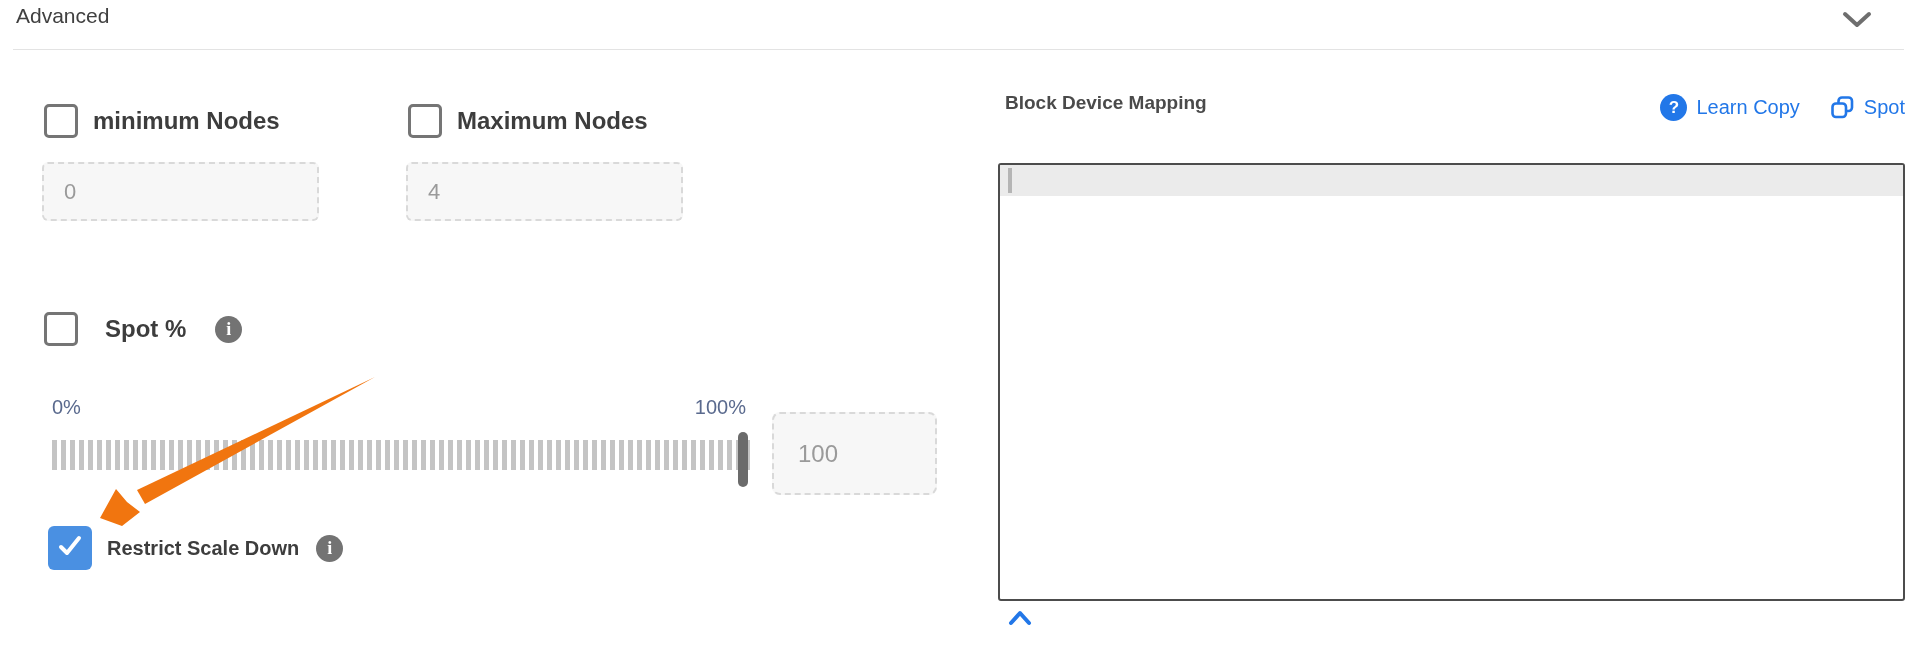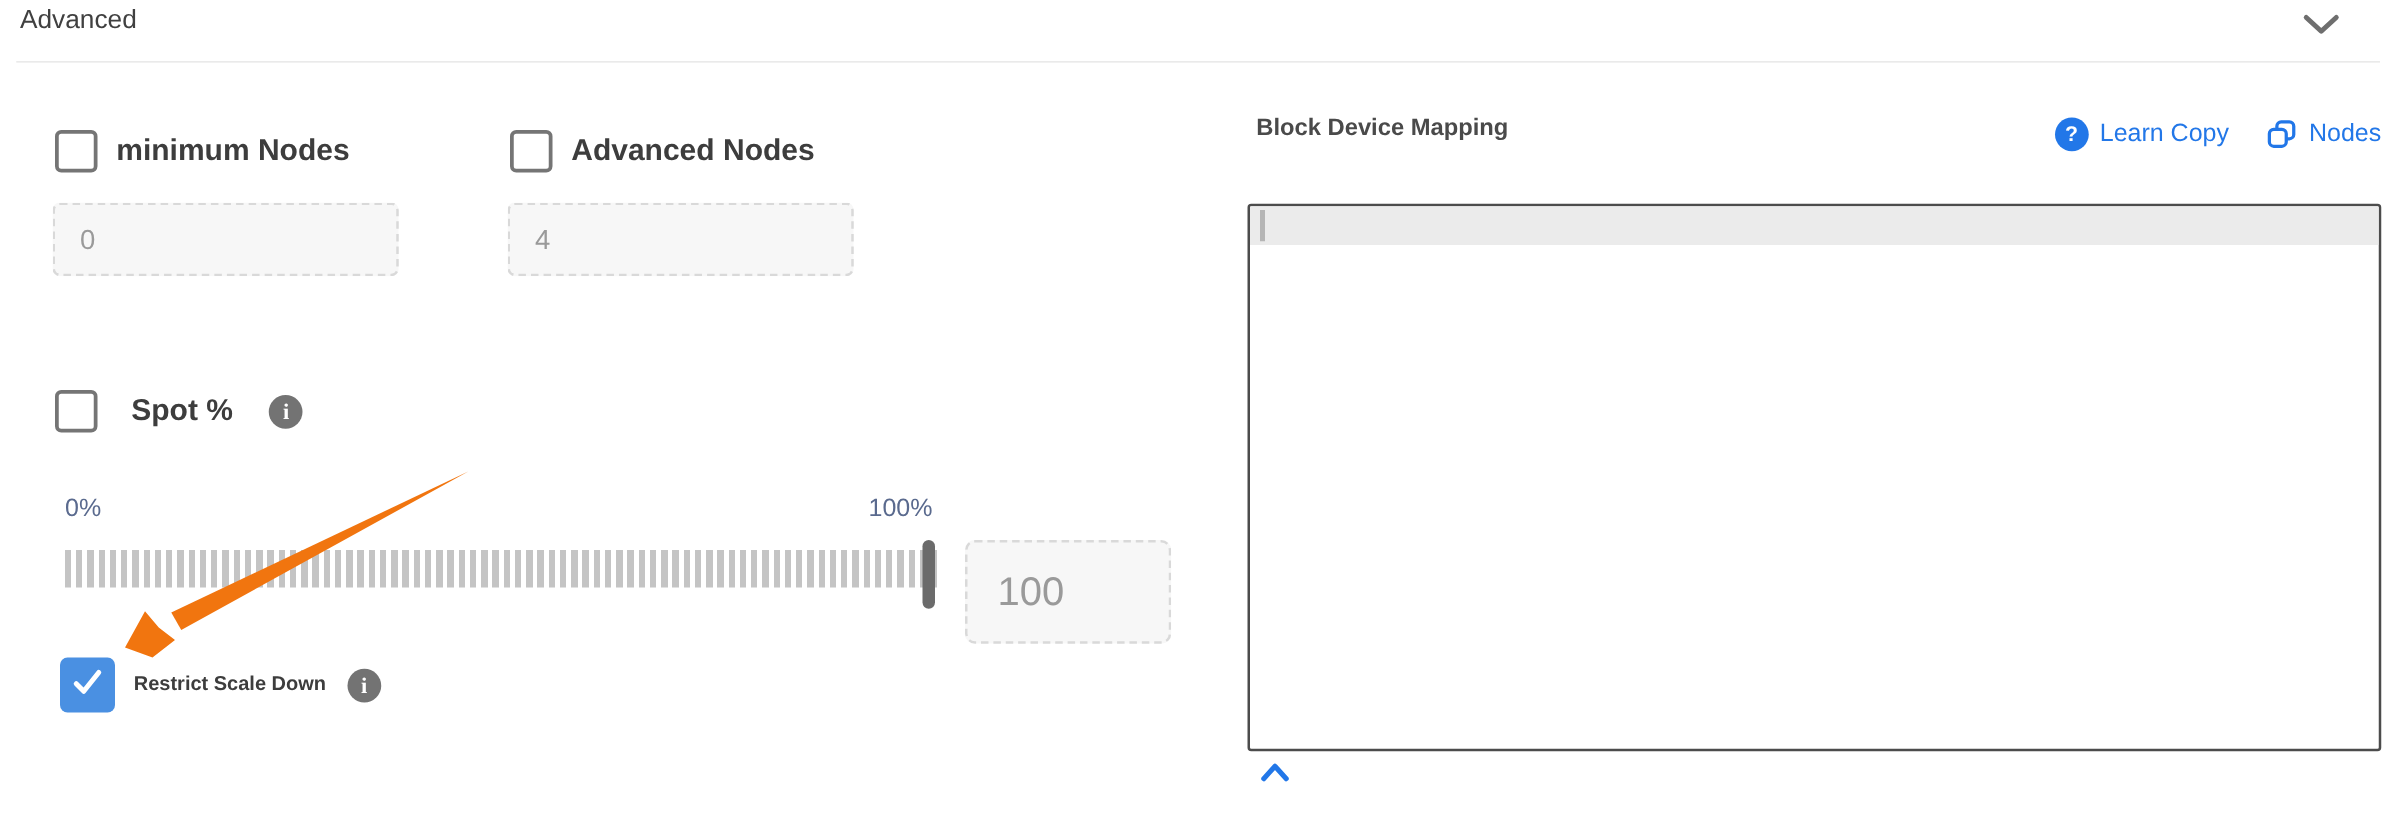--- a/index.html
+++ b/index.html
@@ -73,51 +73,51 @@
 
 <div class="divider"></div>
 
 <div class="cb-group" style="left:44px; top:104px;">
   <div class="cb"></div>
   <div class="cb-label">minimum Nodes</div>
 </div>
 
 <div class="cb-group" style="left:408px; top:104px;">
   <div class="cb"></div>
-  <div class="cb-label">Advanced Nodes</div>
+  <div class="cb-label">Maximum Nodes</div>
 </div>
 
 <input class="dashed-input" style="left: 42px; top: 162px; width: 277px; height: 59px;" value="0">
 
 <input class="dashed-input" style="left: 406px; top: 162px; width: 277px; height: 59px;" value="4">
 
 <div class="cb-group" style="left:44px; top:312px;gap:12px;">
   <div class="cb"></div>
   <div class="cb-label">Spot %</div>
   <div class="info-badge">i</div>
 </div>
 
 <div class="slider-labels">
   <span>0%</span>
   <span>100%</span>
 </div>
 <div class="slider-track"></div>
 <div class="slider-handle"></div>
 
-<input class="dashed-input" style="left: 772px; top: 432px; width: 165px; height: 83px; padding-left: 24px; font-size: 32px; border-radius: 8px;" value="100">
+<input class="dashed-input" style="left: 772px; top: 412px; width: 165px; height: 83px; padding-left: 24px; font-size: 24px; border-radius: 8px;" value="100">
 
 <div class="cb-group" style="left:48px; top:526px;">
   <div class="cb cb-checked">
     <span>
       <svg width="26" height="24" viewBox="0 0 26 24">
         <polyline points="4,13 10,19 22,4" fill="none" stroke="#ffffff" stroke-width="4" stroke-linecap="round" stroke-linejoin="round"></polyline>
       </svg>
     </span>
   </div>
-  <div class="cb-label" style="font-size:16px;">Restrict Scale Down</div>
+  <div class="cb-label" style="font-size:20px;">Restrict Scale Down</div>
   <div class="info-badge">i</div>
 </div>
 
 <div class="anno-arrow">
   <svg width="300" height="170" viewBox="0 0 300 170">
     <polygon points="290,12 52,125 60,139" fill="#f1750f"></polygon>
     <polygon points="15,153 31,124 42,137 55,147 37,161" fill="#f1750f"></polygon>
   </svg>
 </div>
 
@@ -128,21 +128,21 @@
     <div class="q-circle">?</div>
     <span>Learn Copy</span>
   </div>
   <div class="action-link">
     <span style="display:flex;">
       <svg width="25" height="25" viewBox="0 0 25 25">
         <rect x="8.5" y="2.5" width="13.5" height="13.5" rx="3.5" fill="none" stroke="#2277e8" stroke-width="2.6"></rect>
         <rect x="2.5" y="8.5" width="13.5" height="13.5" rx="3.5" fill="#ffffff" stroke="#2277e8" stroke-width="2.6"></rect>
       </svg>
     </span>
-    <span>Nodes</span>
+    <span>Spot</span>
   </div>
 </div>
 
 <div class="bdm-editor">
   <div class="editor-line-hl">
     <div class="editor-cursor"></div>
   </div>
   <div class="editor-content"></div>
 </div>
 

